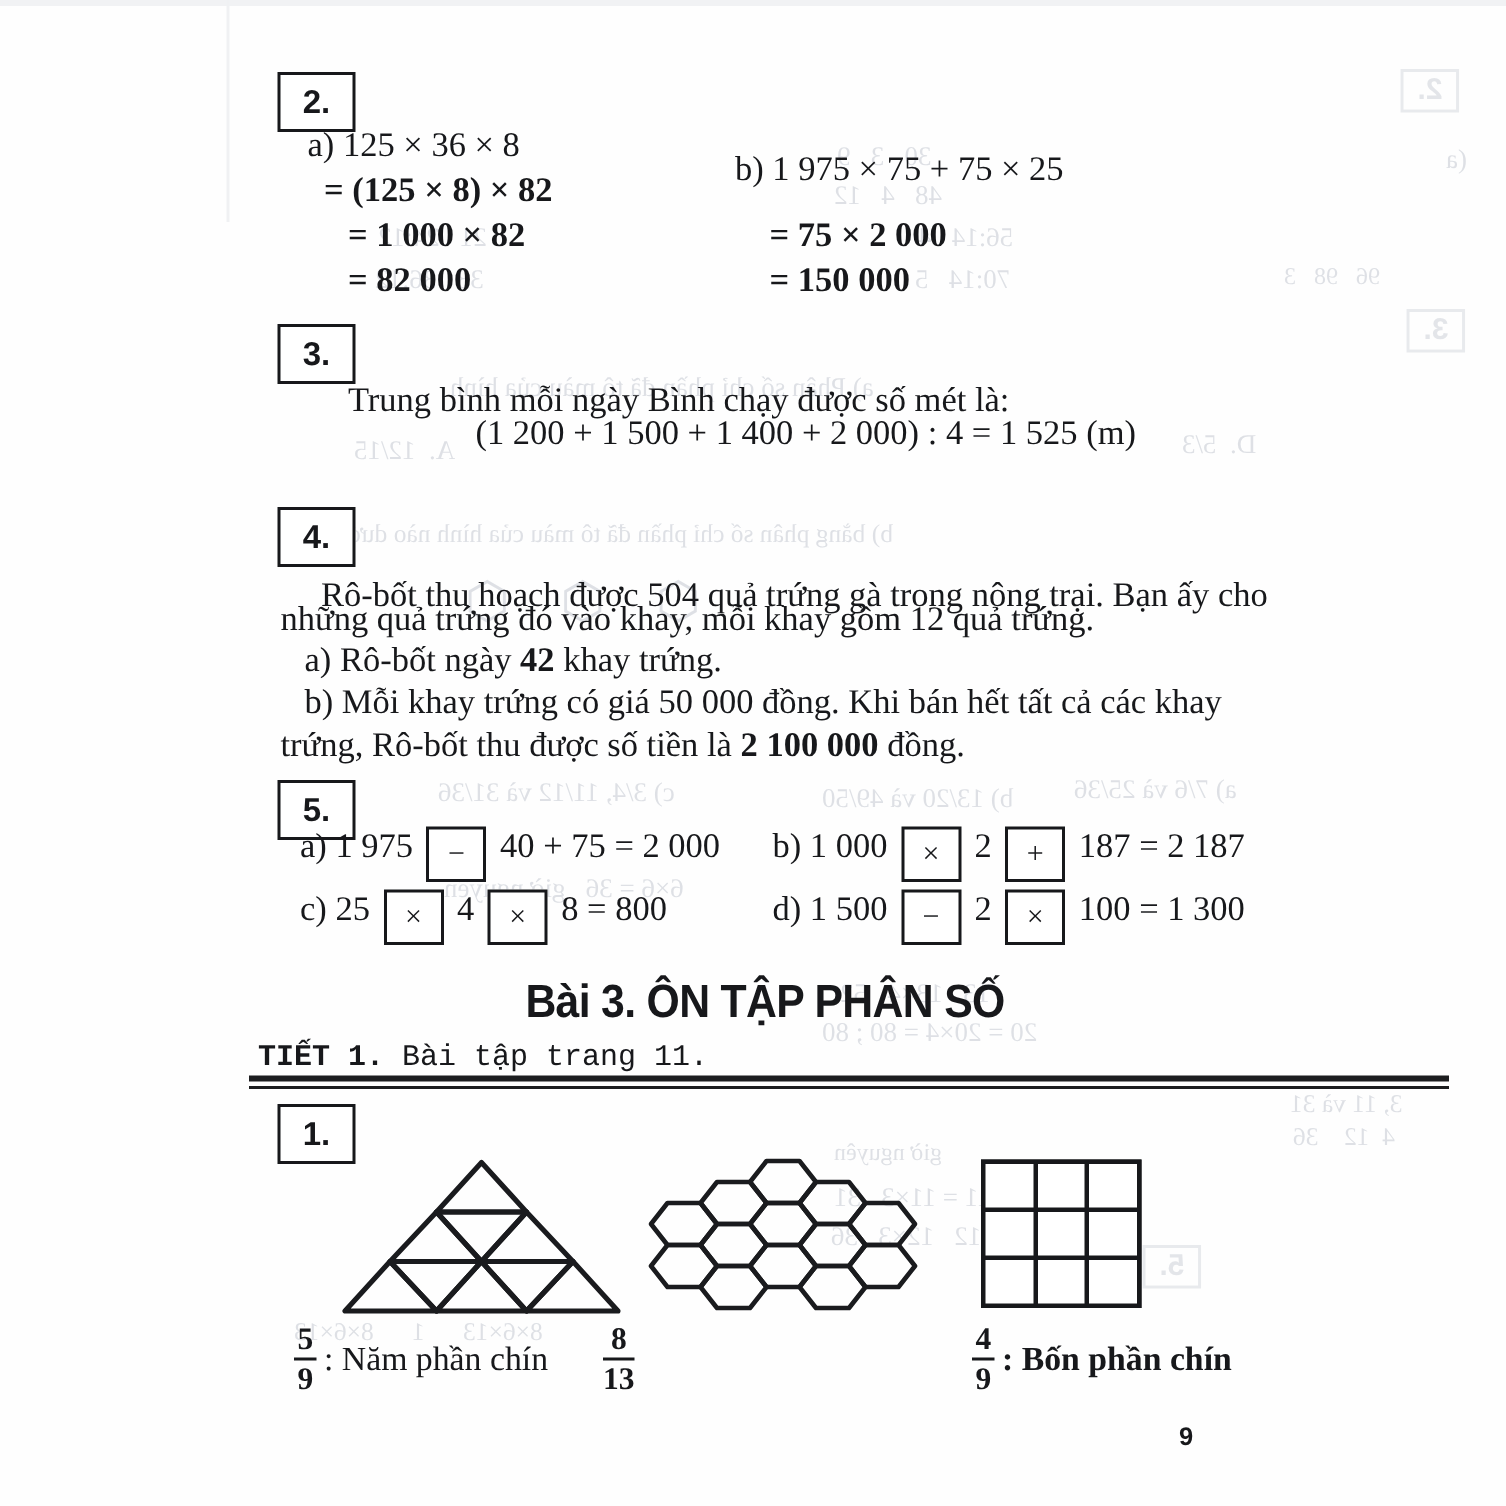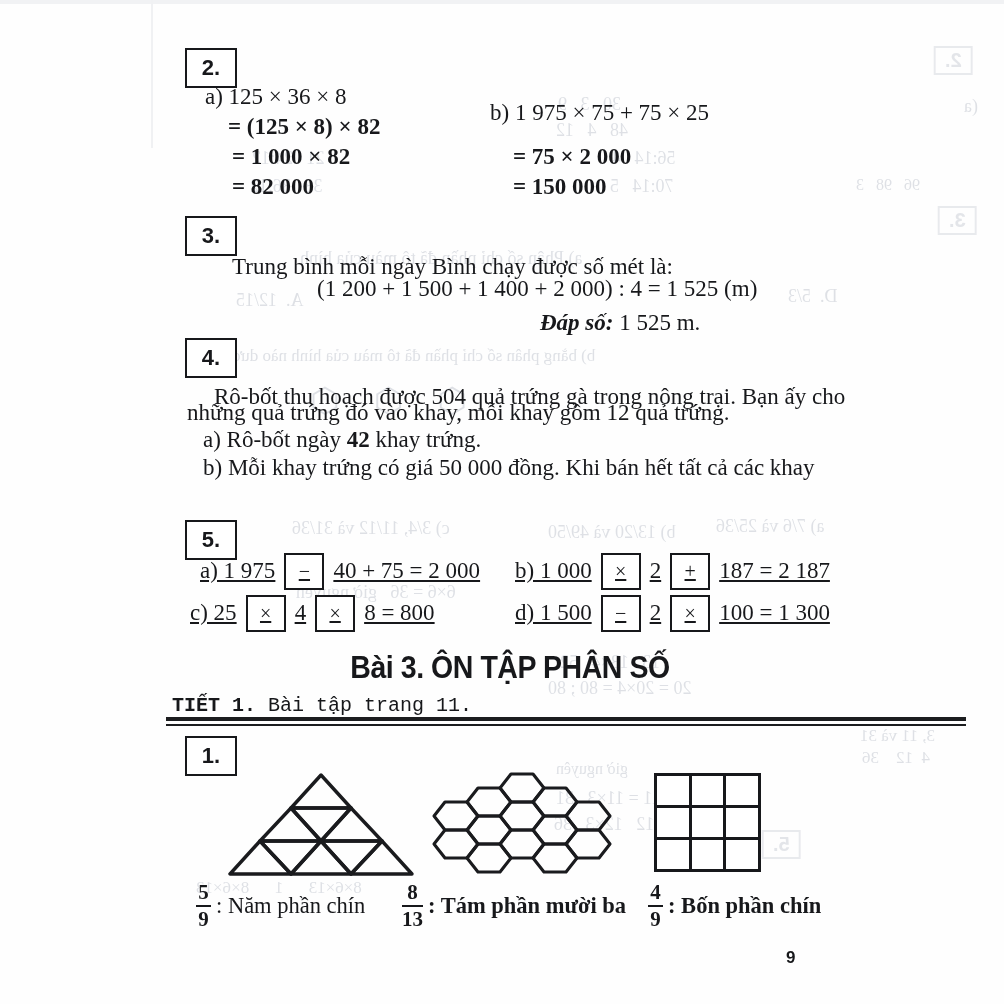--- a/index.html
+++ b/index.html
@@ -12,21 +12,21 @@
   
   .numbox{left:185px;width:48px;height:36px;border:2.5px solid #17181b;background:#fff;
           display:flex;align-items:center;justify-content:center;z-index:2;
           font-family:"Liberation Sans","DejaVu Sans",sans-serif;font-weight:bold;font-size:22px;}
   
   .eq{font-size:23px;white-space:pre;z-index:2;}
   .b{font-weight:bold;}
   .it{font-style:italic;}
   .opbox{display:inline-flex;align-items:center;justify-content:center;width:36px;height:33px;
          border:2px solid #17181b;font-size:20px;margin:0 9px;background:#fff;}
-  .oprow{display:flex;align-items:center;height:40px;text-decoration:underline;}
+  .oprow{display:flex;height:40px;}
   
   .lesson-title{left:165px;top:650px;width:690px;text-align:center;font-size:31px;font-weight:bold;
         font-family:"Liberation Sans","DejaVu Sans",sans-serif;transform:scaleX(.92);letter-spacing:-.5px;z-index:2;}
   .tiet{left:172px;top:694px;font-size:20px;font-family:Liberation Mono, monospace;z-index:2;}
   .rule{left:166px;top:717px;width:800px;height:3px;border-top:4px solid #1c1d1f;border-bottom:2px solid #1c1d1f;z-index:2;}
   
   .fig{z-index:2;}
   .grid-fig{left:654px;top:773px;width:107px;height:99px;background:#17181b;border:1px solid #17181b;
             display:grid;grid-template-columns:repeat(3,1fr);grid-template-rows:repeat(3,1fr);gap:3px;padding:2px;box-sizing:border-box;}
   .grid-fig div{background:#fff;}
@@ -76,52 +76,52 @@
       <div class="bleed" style="left: 556px; top: 760px; font-size: 16px;">giờ nguyên</div>
       <div class="bleed" style="left: 556px; top: 788px;">17   11 = 11×3   31</div>
       <div class="bleed" style="left: 554px; top: 814px;">66   12   12×3   36</div>
       <div class="bleed" style="left: 196px; top: 878px; font-size: 17px;">8×6×13      1      8×6×13</div>
     </div>
 
   <div class="abs numbox" style="top:48px">
       <span>2.</span>
     </div>
   <div class="abs eq" style="left:205px;top:84px">a) 125 × 36 × 8</div>
-  <div class="abs eq b" style="left:228px;top:114px">= (125 × 8) × 82</div>
+  <div class="abs eq b" style="left:216px;top:114px">= (125 × 8) × 82</div>
   <div class="abs eq b" style="left:232px;top:144px">= 1 000 × 82</div>
   <div class="abs eq b" style="left:232px;top:174px">= 82 000</div>
   <div class="abs eq" style="left:490px;top:100px">b) 1 975 × 75 + 75 × 25</div>
   <div class="abs eq b" style="left:513px;top:144px">= 75 × 2 000</div>
   <div class="abs eq b" style="left:513px;top:174px">= 150 000</div>
 
   <div class="abs numbox" style="top:216px">
       <span>3.</span>
     </div>
   <div class="abs eq" style="left:232px;top:254px">Trung bình mỗi ngày Bình chạy được số mét là:</div>
   <div class="abs eq" style="left:317px;top:276px">(1 200 + 1 500 + 1 400 + 2 000) : 4 = 1 525 (m)</div>
-  <div class="abs eq" style="left:540px;top:310px"><span class="it b">Đáp số:</span><span> 1 525 m.</span></div>
 
   <div class="abs numbox" style="top:338px">
       <span>4.</span>
     </div>
   <div class="abs eq" style="left:214px;top:384px">Rô-bốt thu hoạch được 504 quả trứng gà trong nông trại. Bạn ấy cho</div>
   <div class="abs eq" style="left:187px;top:400px">những quả trứng đó vào khay, mỗi khay gồm 12 quả trứng.</div>
   <div class="abs eq" style="left:203px;top:427px"><span>a) Rô-bốt ngày </span><span class="b">42</span><span> khay trứng.</span></div>
   <div class="abs eq" style="left:203px;top:455px">b) Mỗi khay trứng có giá 50 000 đồng. Khi bán hết tất cả các khay</div>
+  <div class="abs eq" style="left:187px;top:484px"><span>trứng, Rô-bốt thu được số tiền là </span><span class="b">2 100 000</span><span> đồng.</span></div>
 
   <div class="abs numbox" style="top:520px">
       <span>5.</span>
     </div>
   <div class="abs eq oprow" style="left:200px;top:551px">
     <span>a) 1 975</span><span class="opbox">−</span><span>40 + 75 = 2 000</span>
   </div>
   <div class="abs eq oprow" style="left:515px;top:551px">
     <span>b) 1 000</span><span class="opbox">×</span><span>2</span><span class="opbox">+</span><span>187 = 2 187</span>
   </div>
-  <div class="abs eq oprow" style="left:190px;top:593px">
+  <div class="abs eq oprow" style="left:200px;top:593px">
     <span>c) 25</span><span class="opbox">×</span><span>4</span><span class="opbox">×</span><span>8 = 800</span>
   </div>
   <div class="abs eq oprow" style="left:515px;top:593px">
     <span>d) 1 500</span><span class="opbox">−</span><span>2</span><span class="opbox">×</span><span>100 = 1 300</span>
   </div>
 
   <div class="abs lesson-title">Bài 3. ÔN TẬP PHÂN SỐ</div>
   <div class="abs tiet"><span class="b">TIẾT 1.</span><span> Bài tập trang 11.</span></div>
   <div class="abs rule"></div>
 
@@ -180,21 +180,20 @@
         <span>9</span>
       </span>
     <span>: Năm phần chín</span>
   </div>
   <div class="abs caption b" style="left:402px;top:882px">
     <span class="frac">
         <span>8</span>
         <span class="bar"></span>
         <span>13</span>
       </span>
-    <span>: Tám phần mười ba</span>
   </div>
   <div class="abs caption b" style="left:648px;top:882px">
     <span class="frac">
         <span>4</span>
         <span class="bar"></span>
         <span>9</span>
       </span>
     <span>: Bốn phần chín</span>
   </div>
 

